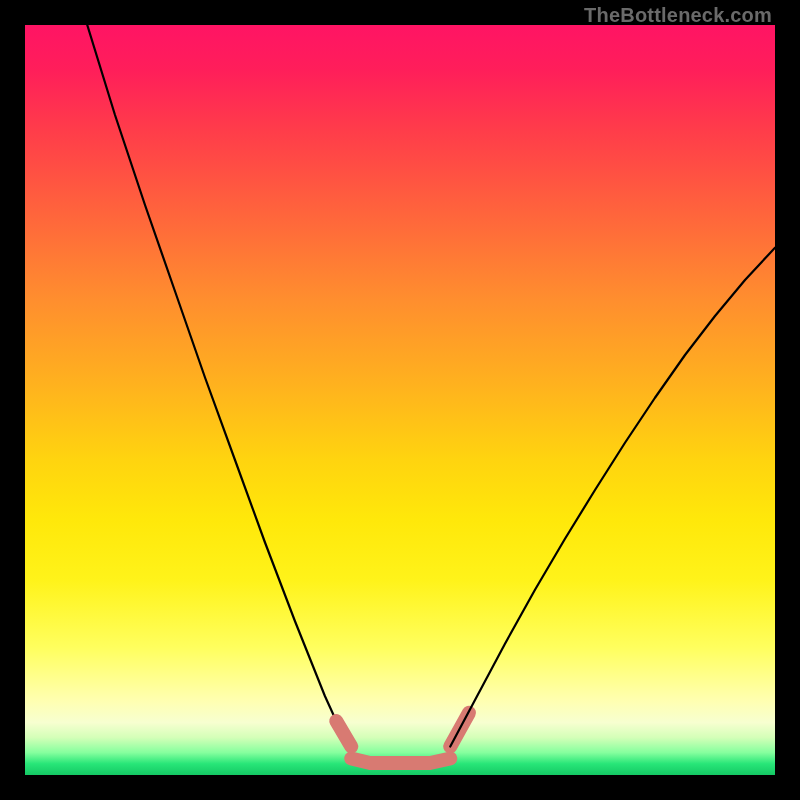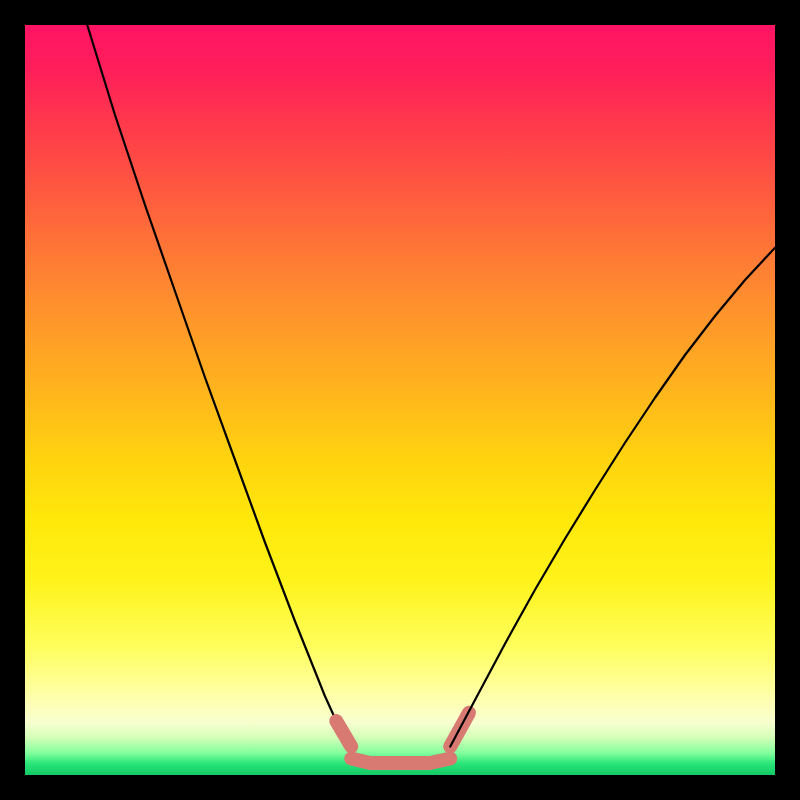--- a/index.html
+++ b/index.html
@@ -67,20 +67,21 @@
     color: #6a6a6a;
     letter-spacing: 0.2px;
     user-select: none;
   }
 </style>
 </head>
 <body>
 
 <div class="chart-outer">
 
+  <div class="attribution">TheBottleneck.com</div>
 
   <div class="plot-area">
     <div class="gradient-bg"></div>
 
     <svg class="curve-svg" viewBox="0 0 750 750" preserveAspectRatio="none">
       <g id="curve-group">
           <path d="M62.25 0.00 L90.00 90.00 L120.00 180.00 L150.00 266.25 L180.00 352.50 L210.00 435.00 L240.00 517.50 L270.00 596.25 L300.00 671.25 L318.75 712.50 L326.25 721.50" fill="none" stroke="#000000" stroke-width="2.2" stroke-linecap="round" stroke-linejoin="round"></path>
           <path d="M326.25 733.50 L345.00 738.00 L375.00 738.00 L405.00 738.00 L425.25 733.50" fill="none" stroke="#d87a72" stroke-width="14" stroke-linecap="round" stroke-linejoin="round"></path>
           <path d="M311.25 696.00 L326.25 721.50" fill="none" stroke="#d87a72" stroke-width="14" stroke-linecap="round" stroke-linejoin="round"></path>
           <path d="M425.25 721.50 L444.00 687.75" fill="none" stroke="#d87a72" stroke-width="14" stroke-linecap="round" stroke-linejoin="round"></path>

